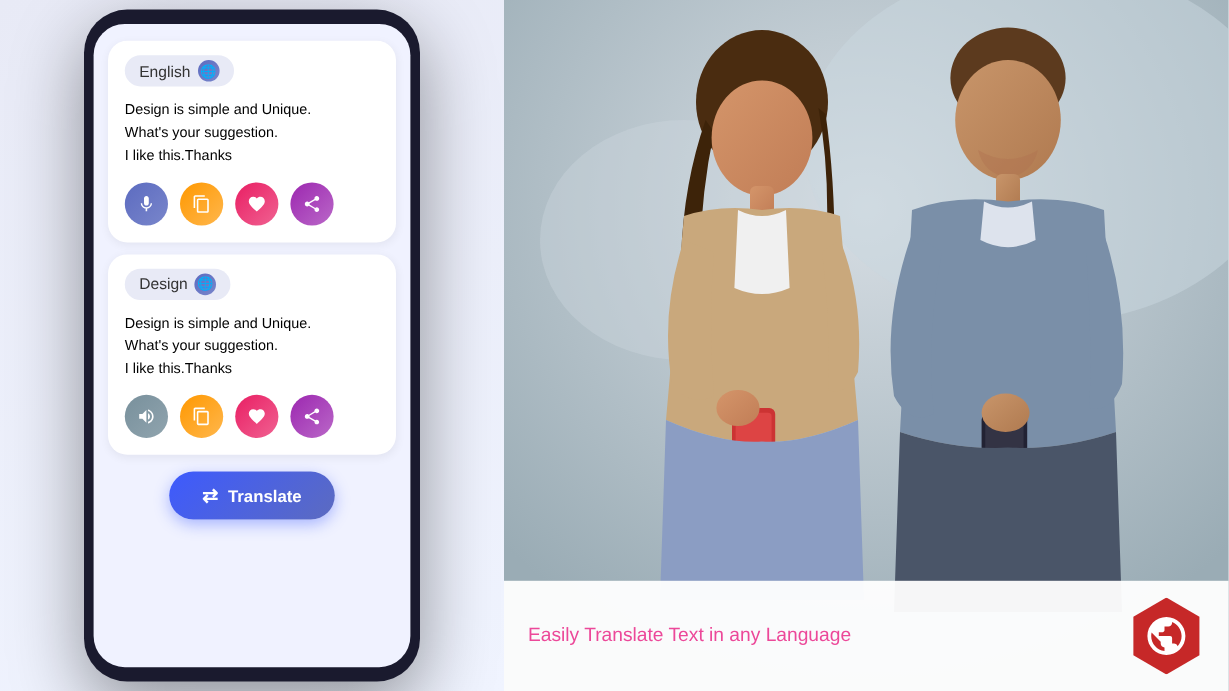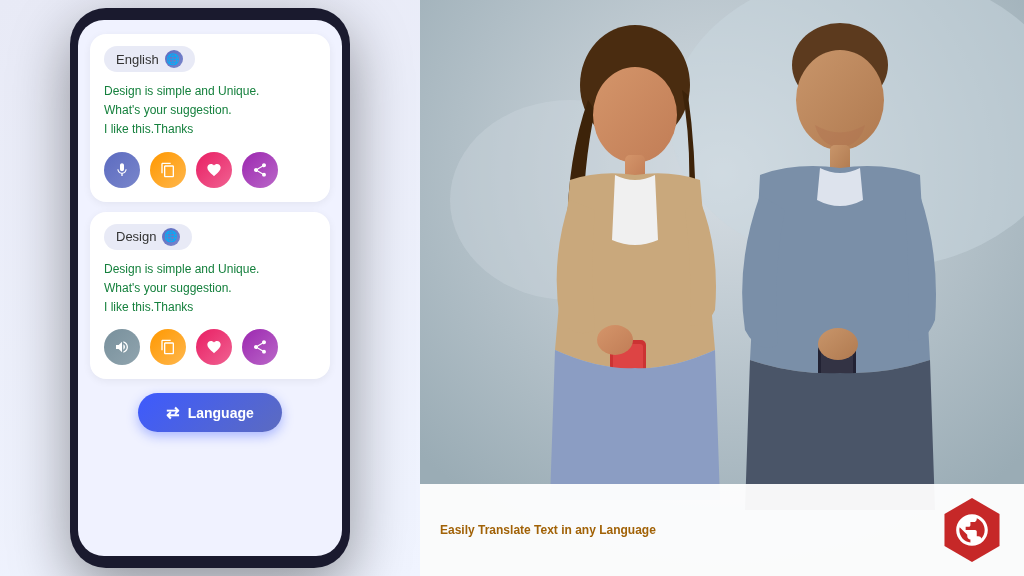--- a/index.html
+++ b/index.html
@@ -77,21 +77,21 @@
       background: linear-gradient(135deg, #5c6bc0, #7986cb);
       display: flex;
       align-items: center;
       justify-content: center;
       color: white;
       font-size: 11px;
     }
 
     .translation-text {
       font-size: 12px;
-      color: #15803d;
+      color: #000000;
       line-height: 1.6;
       margin-bottom: 12px;
     }
 
     .action-buttons {
       display: flex;
       gap: 10px;
       align-items: center;
     }
 
@@ -189,23 +189,23 @@
       background: #e53935;
       color: white;
       font-size: 20px;
       font-weight: 800;
       padding: 4px 14px;
       border-radius: 4px;
       letter-spacing: 0.3px;
     }
 
     .banner-subtitle {
-      font-size: 12px;
-      color: #a16207;
-      font-weight: 700;
+      font-size: 16px;
+      color: #ec4899;
+      font-weight: 400;
     }
 
     .banner-icon {
       width: 64px;
       height: 64px;
       background: #c62828;
       clip-path: polygon(50% 0%, 93% 25%, 93% 75%, 50% 100%, 7% 75%, 7% 25%);
       display: flex;
       align-items: center;
       justify-content: center;
@@ -301,21 +301,21 @@
             <svg width="16" height="16" viewBox="0 0 24 24" fill="white">
               <path d="M18 16.08c-.76 0-1.44.3-1.96.77L8.91 12.7c.05-.23.09-.46.09-.7s-.04-.47-.09-.7l7.05-4.11c.54.5 1.25.81 2.04.81 1.66 0 3-1.34 3-3s-1.34-3-3-3-3 1.34-3 3c0 .24.04.47.09.7L8.04 9.81C7.5 9.31 6.79 9 6 9c-1.66 0-3 1.34-3 3s1.34 3 3 3c.79 0 1.5-.31 2.04-.81l7.12 4.16c-.05.21-.08.43-.08.65 0 1.61 1.31 2.92 2.92 2.92 1.61 0 2.92-1.31 2.92-2.92s-1.31-2.92-2.92-2.92z"></path>
             </svg>
           </div>
         </div>
       </div>
 
       <div class="translate-button-container">
         <button class="translate-btn">
           <span class="translate-btn-icon">⇄</span>
-          <span>Language</span>
+          <span>Translate</span>
         </button>
       </div>
 
     </div>
   </div>
 </div>
 
 <div class="right-panel">
   <div class="bg-photo">
 

